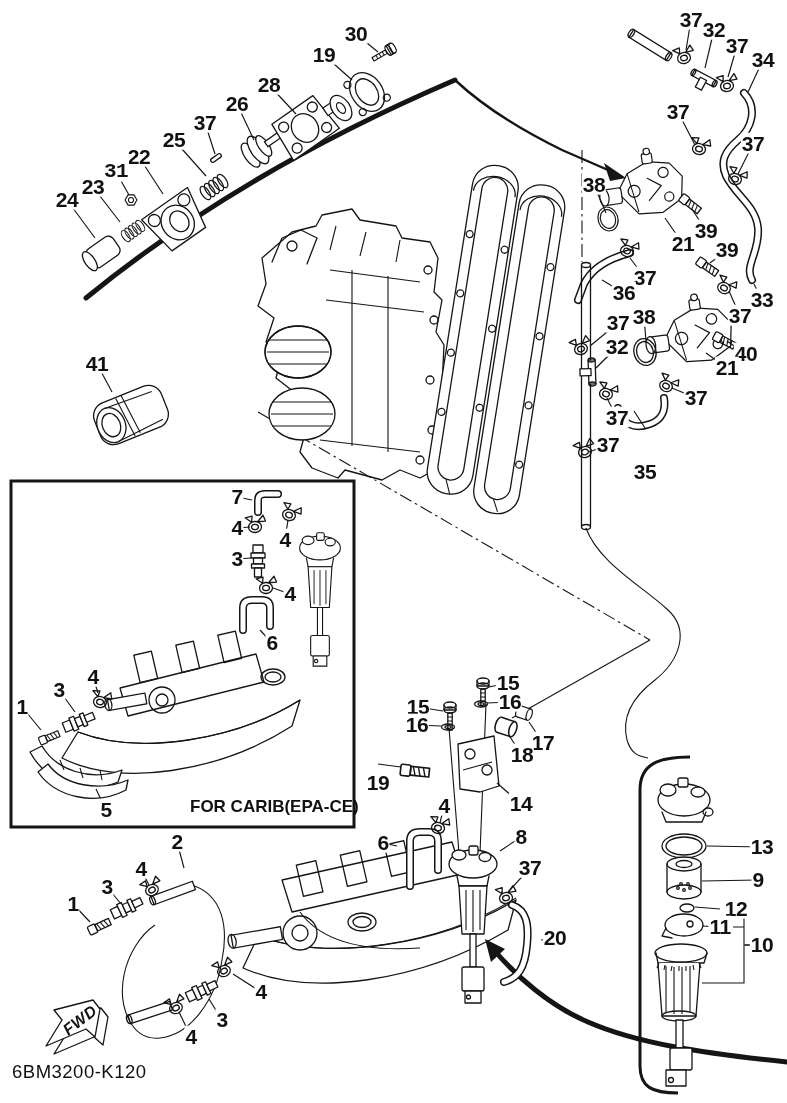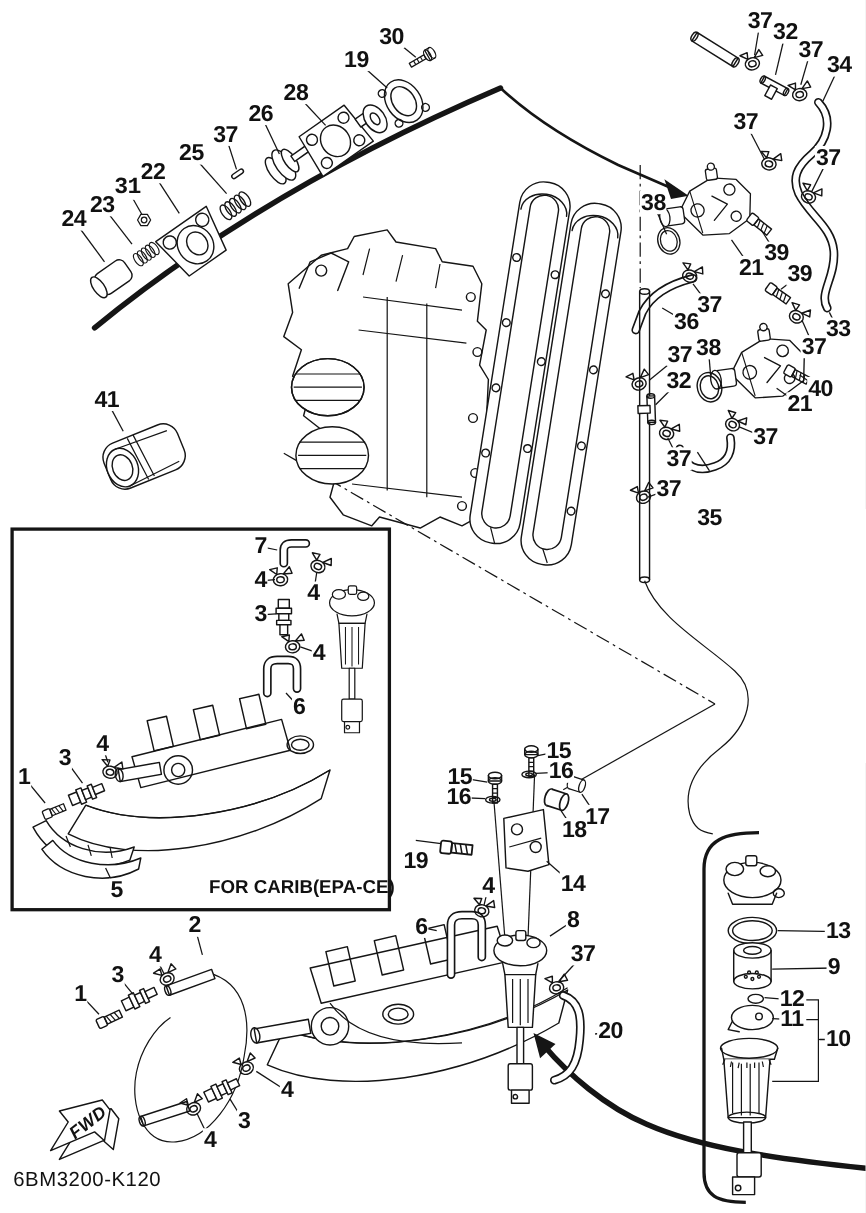--- a/index.html
+++ b/index.html
@@ -565,18 +565,18 @@
       <span class="callout" style="left: 555px; top: 938px;">20</span>
       <span class="callout" style="left: 177px; top: 842px;">2</span>
       <span class="callout" style="left: 141px; top: 869px;">4</span>
       <span class="callout" style="left: 107px; top: 887px;">3</span>
       <span class="callout" style="left: 73px; top: 904px;">1</span>
       <span class="callout" style="left: 261px; top: 992px;">4</span>
       <span class="callout" style="left: 222px; top: 1020px;">3</span>
       <span class="callout" style="left: 191px; top: 1037px;">4</span>
       <span class="callout" style="left: 762px; top: 847px;">13</span>
       <span class="callout" style="left: 758px; top: 880px;">9</span>
-      <span class="callout" style="left: 720px; top: 909px;">12</span>
+      <span class="callout" style="left: 736px; top: 909px;">12</span>
       <span class="callout" style="left: 720px; top: 927px;">11</span>
       <span class="callout" style="left: 762px; top: 945px;">10</span>
     </div>
 
 </div>
 
 </body></html>

